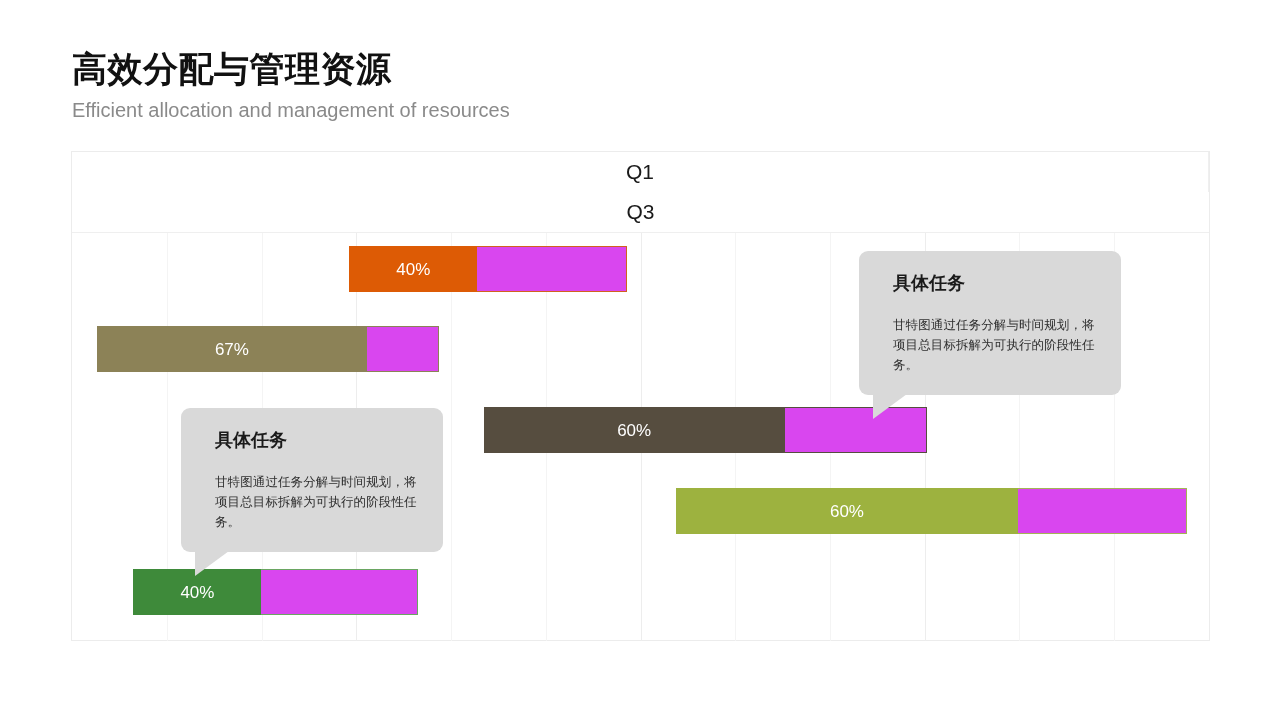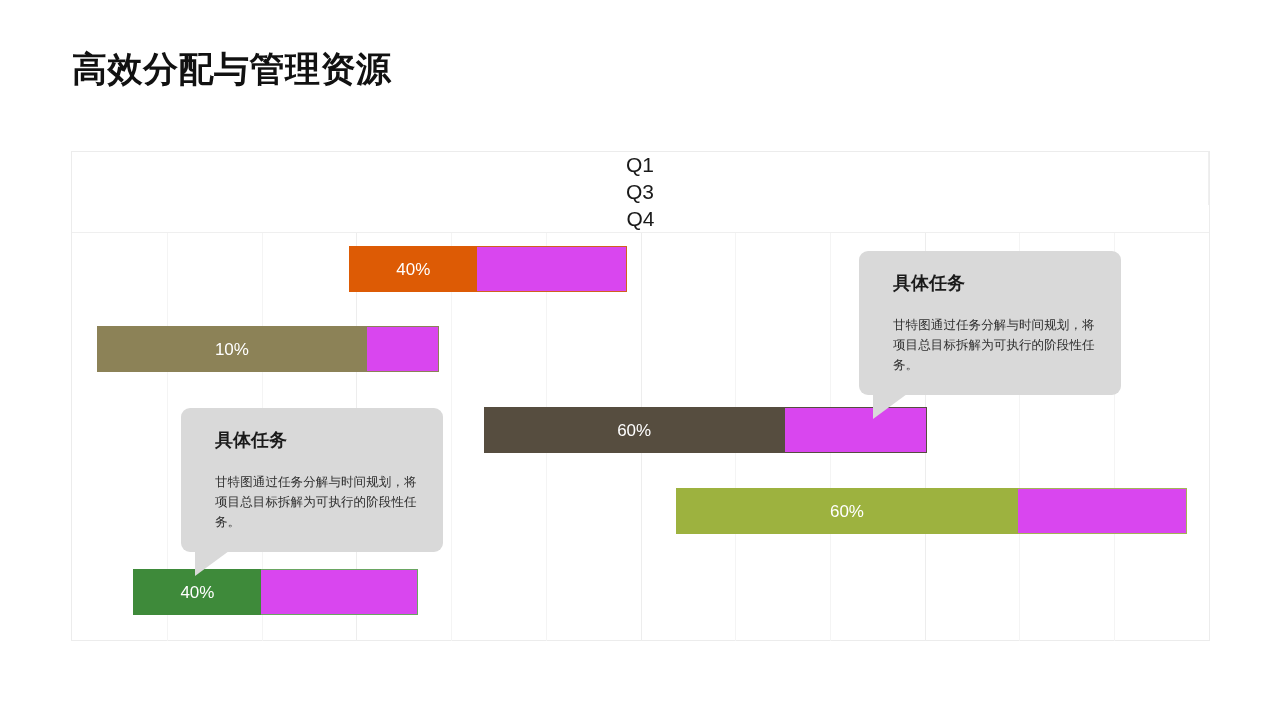--- a/index.html
+++ b/index.html
@@ -165,28 +165,28 @@
     margin-top: 20px;
   }
 </style>
 </head>
 <body>
 
 <div id="slide">
 
   <div id="header">
     <div id="title">高效分配与管理资源</div>
+    <div id="subtitle">Efficient allocation and management of resources</div>
   </div>
 
   <div id="chart">
 
     <div id="quarter-head">
       <div class="quarter-cell">Q1</div>
       <div class="quarter-cell">Q3</div>
-      <div class="quarter-cell">Q4</div>
     </div>
 
     <div id="plot">
       <div id="grid">
           <div class="gl" style="left: 8.33333%;"></div>
           <div class="gl" style="left: 16.6667%;"></div>
           <div class="gl major" style="left: 25%;"></div>
           <div class="gl" style="left: 33.3333%;"></div>
           <div class="gl" style="left: 41.6667%;"></div>
           <div class="gl major" style="left: 50%;"></div>
@@ -197,21 +197,21 @@
           <div class="gl" style="left: 91.6667%;"></div>
         </div>
       <div id="bars">
           <div class="bar" style="left: 24.4%; width: 24.4%; top: 13px; border-color: rgb(208, 98, 31);">
             <div class="bar-fill" style="width: calc(46% + 1px); background: rgb(221, 91, 5);">
               <span class="bar-label">40%</span>
             </div>
           </div>
           <div class="bar" style="left: 2.2%; width: 30.1%; top: 93px; border-color: rgb(140, 130, 87);">
             <div class="bar-fill" style="width: calc(79% + 1px); background: rgb(140, 130, 87);">
-              <span class="bar-label">10%</span>
+              <span class="bar-label">67%</span>
             </div>
           </div>
           <div class="bar" style="left: 36.2%; width: 39%; top: 174px; border-color: rgb(86, 77, 63);">
             <div class="bar-fill" style="width: calc(68% + 1px); background: rgb(86, 77, 63);">
               <span class="bar-label">60%</span>
             </div>
           </div>
           <div class="bar" style="left: 53.1%; width: 45%; top: 255px; border-color: rgb(163, 180, 85);">
             <div class="bar-fill" style="width: calc(67% + 1px); background: rgb(157, 178, 63);">
               <span class="bar-label">60%</span>

